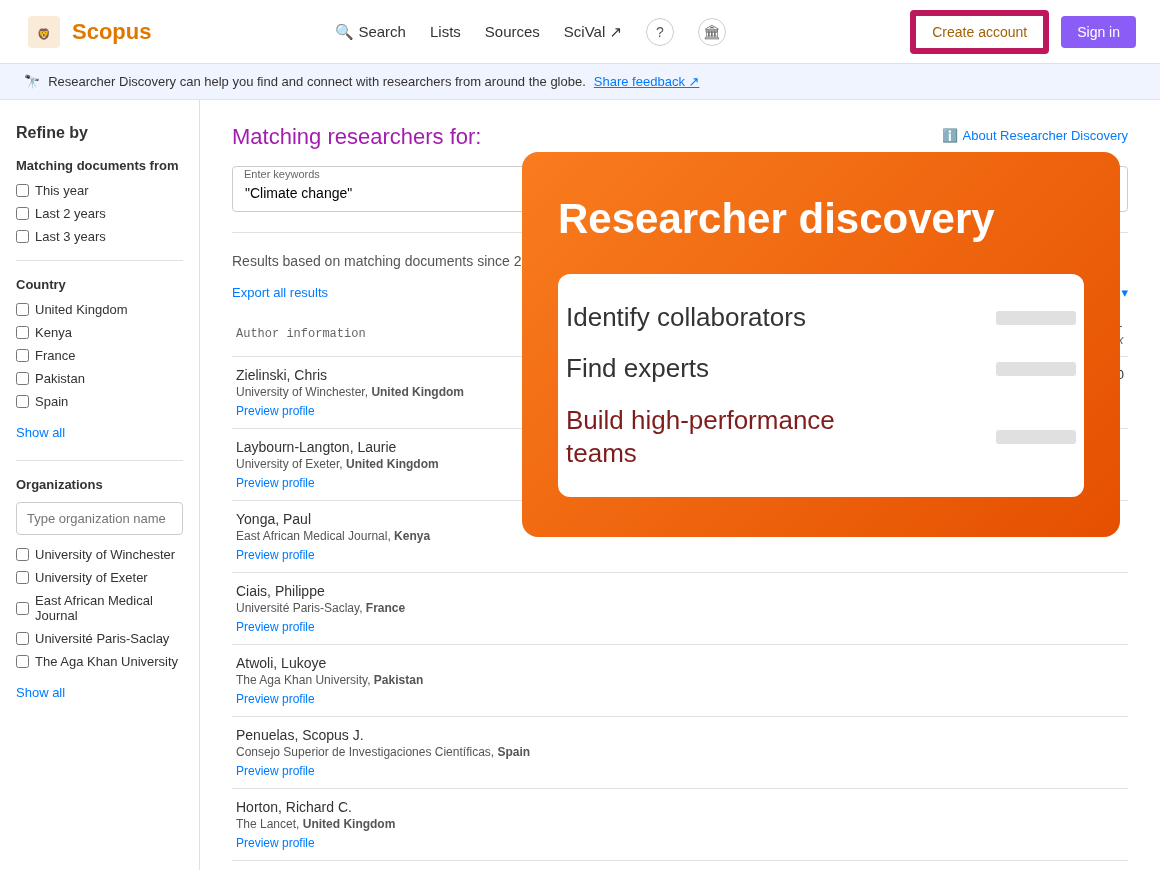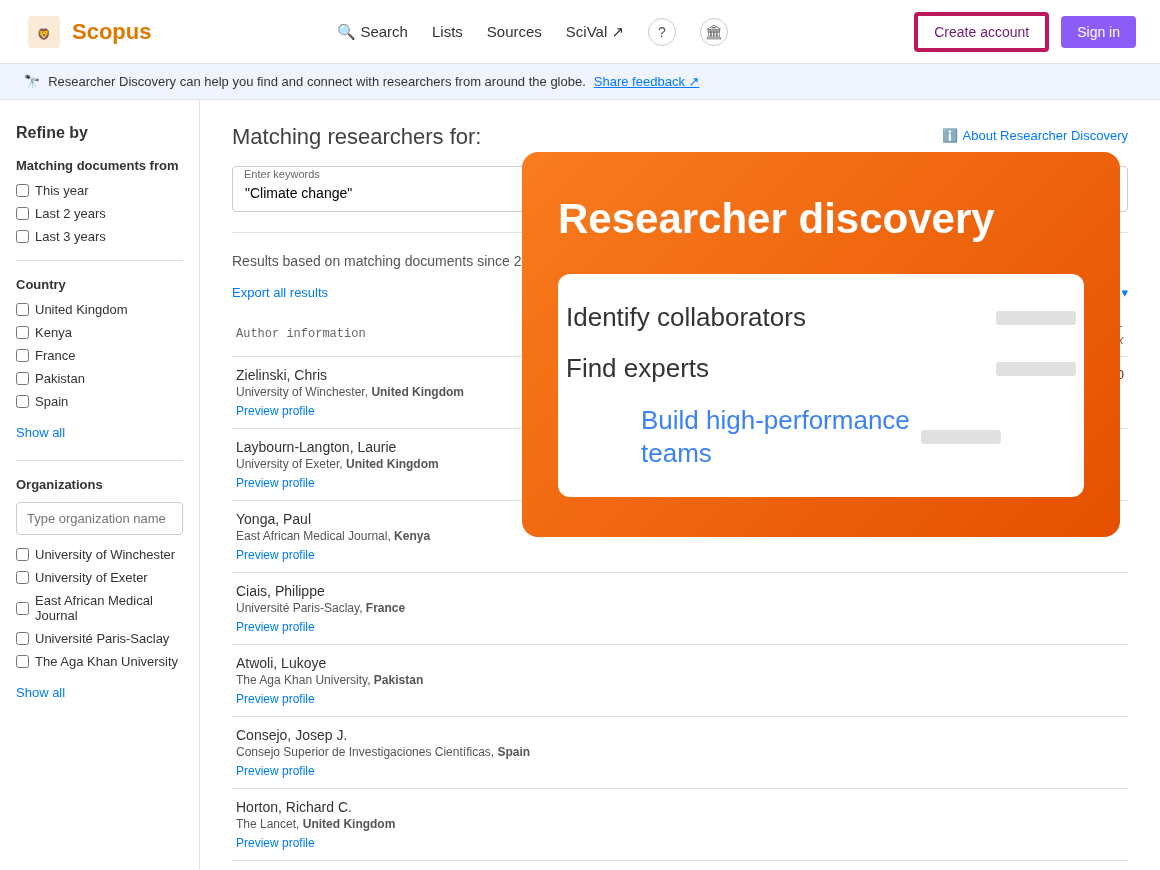--- a/index.html
+++ b/index.html
@@ -13,21 +13,21 @@
       height: 64px;
       border-bottom: 1px solid #e0e0e0;
       justify-content: space-between;
     }
     .header-left { display: flex; align-items: center; gap: 8px; }
     .logo-icon { width: 40px; height: 40px; }
     .logo-text { color: #e07800; font-size: 22px; font-weight: bold; }
     .header-nav { display: flex; align-items: center; gap: 24px; }
     .nav-item { color: #333; text-decoration: none; font-size: 15px; cursor: pointer; display: flex; align-items: center; gap: 4px; }
     .header-right { display: flex; align-items: center; gap: 12px; }
-    .btn-create { border: 4px solid #be185d; color: #701a75; background: #fff; padding: 8px 16px; border-radius: 4px; cursor: pointer; font-size: 14px; }
+    .btn-create { border: 6px solid #be185d; color: #a16207; background: #fff; padding: 8px 16px; border-radius: 4px; cursor: pointer; font-size: 14px; }
     .btn-signin { background: #8b5cf6; color: #fff; border: none; padding: 8px 16px; border-radius: 4px; cursor: pointer; font-size: 14px; }
     .icon-circle { width: 28px; height: 28px; border-radius: 50%; border: 1px solid #ccc; display: flex; align-items: center; justify-content: center; cursor: pointer; font-size: 14px; color: #555; }
 
     
     .banner {
       background: #f0f4ff;
       padding: 10px 24px;
       display: flex;
       align-items: center;
       gap: 8px;
@@ -61,21 +61,21 @@
       font-size: 13px;
       color: #999;
       margin-bottom: 12px;
     }
     .section-divider { border: none; border-top: 1px solid #e0e0e0; margin: 16px 0; }
 
     
     .content { flex: 1; padding: 24px 32px; }
 
     
-    .matching-title { font-size: 22px; font-weight: 400; color: #404040; margin-bottom: 16px; }
+    .matching-title { font-size: 22px; font-weight: 400; color: #a21caf; margin-bottom: 16px; }
     .about-link { color: #007bff; font-size: 13px; cursor: pointer; display: flex; align-items: center; gap: 4px; float: right; margin-top: 4px; }
     .search-box-wrap { position: relative; margin-bottom: 16px; }
     .search-box-wrap input {
       width: 100%;
       padding: 10px 40px 10px 12px;
       border: 1px solid #ccc;
       border-radius: 4px;
       font-size: 14px;
     }
     .search-box-wrap .search-icon-btn {
@@ -324,21 +324,21 @@
       <div class="author-affil">The Aga Khan University, <strong>Pakistan</strong></div>
       <a class="preview-link">Preview profile</a>
     </td>
     <td class="num"></td>
     <td class="num"></td>
     <td class="num"></td>
     <td class="num"></td>
   </tr>
           <tr>
     <td>
-      <div class="author-name">Consejo, Josep J.</div>
+      <div class="author-name">Penuelas, Scopus J.</div>
       <div class="author-affil">Consejo Superior de Investigaciones Científicas, <strong>Spain</strong></div>
       <a class="preview-link">Preview profile</a>
     </td>
     <td class="num"></td>
     <td class="num"></td>
     <td class="num"></td>
     <td class="num"></td>
   </tr>
           <tr>
     <td>
@@ -361,19 +361,19 @@
     <div style="font-size:42px; font-weight:bold; margin-bottom:32px; line-height:1.1;">Researcher discovery</div>
     <div style="background:#fff; border-radius:12px; padding:28px 8px;">
       <div style="font-size:26px; color:#333; font-weight:400; margin-bottom:20px; display:flex; align-items:center; justify-content:space-between;">
         <span>Identify collaborators</span>
         <div style="width:80px; height:14px; background:#e0e0e0; border-radius:3px;"></div>
       </div>
       <div style="font-size:26px; color:#333; font-weight:400; margin-bottom:20px; display:flex; align-items:center; justify-content:space-between;">
         <span>Find experts</span>
         <div style="width:80px; height:14px; background:#e0e0e0; border-radius:3px;"></div>
       </div>
-      <div style="font-size:26px; color:#3b82f6; font-weight:400; margin-bottom:0; display:flex; align-items:center; justify-content:center;">
+      <div style="font-size:26px; color:#7f1d1d; font-weight:400; margin-bottom:0; display:flex; align-items:center; justify-content:space-between;">
         <span style="max-width:280px; line-height:1.25;">Build high-performance teams</span>
         <div style="width:80px; height:14px; background:#e0e0e0; border-radius:3px; flex-shrink:0;"></div>
       </div>
     </div>
   </div>
 </div>
 
 </body></html>

